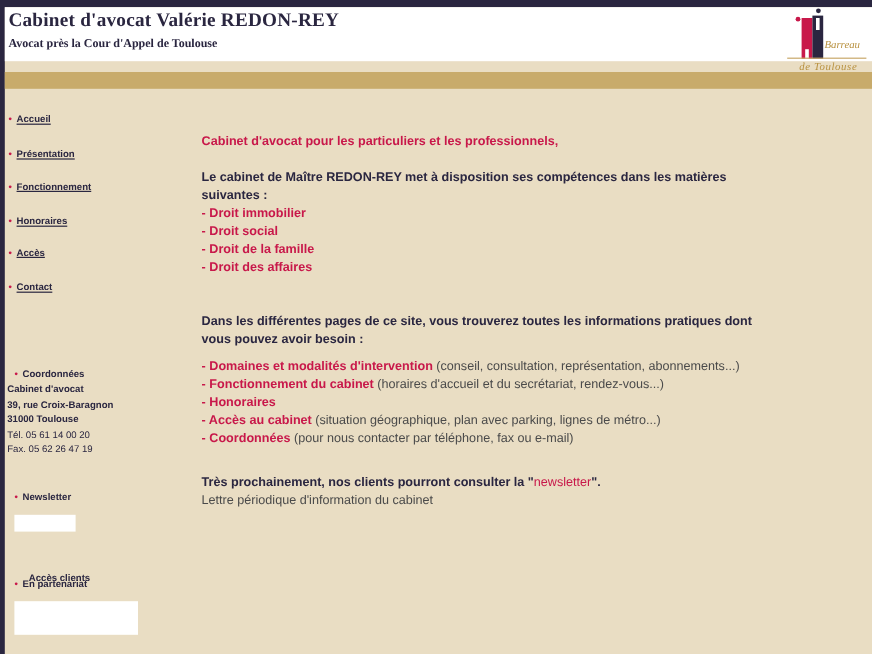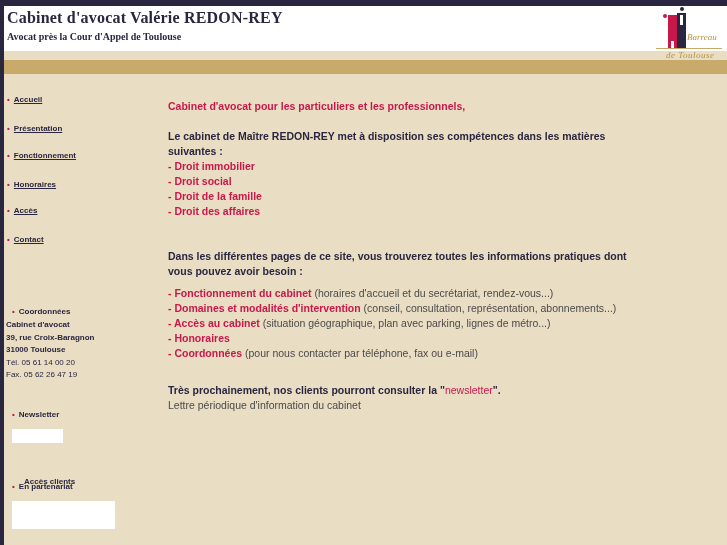--- a/index.html
+++ b/index.html
@@ -48,21 +48,21 @@
     font-size: 8px; font-weight: bold; color: #2a2640;
     text-decoration: underline; cursor: pointer;
   }
   .bullet { color: #c8184a; margin-right: 4px; text-decoration: none; display: inline-block; }
   .side-head { position: absolute; left: 8px; font-size: 8px; font-weight: bold; color: #2a2640; }
   .coord { position: absolute; left: 2px; font-size: 8px; color: #2a2640; line-height: 12.5px; }
   .coord .b { font-weight: bold; }
   .box { position: absolute; background: #ffffff; }
   .side-text { position: absolute; left: 20px; font-size: 8px; font-weight: bold; color: #2a2640; margin-top: 32px; }
   .content {
-    position: absolute; left: 164px; top: 93px; width: 460px;
+    position: absolute; left: 164px; top: 105px; width: 460px;
     font-size: 10.5px; line-height: 15px;
   }
   .content p { margin: 0; }
   .red-t { color: #c8184a; font-weight: bold; }
   .dark-t { color: #2a2640; font-weight: bold; }
   .grey-t { color: #4a4a4a; font-weight: normal; }
   .gap { height: 15px; }
   .gap-s { height: 7px; }
   a.lnk { text-decoration: none; cursor: pointer; }
 </style>
@@ -117,23 +117,23 @@
     <div class="gap"></div>
     <p class="dark-t">Le cabinet de Maître REDON-REY met à disposition ses compétences dans les matières suivantes :</p>
     <p class="red-t">- Droit immobilier</p>
     <p class="red-t">- Droit social</p>
     <p class="red-t">- Droit de la famille</p>
     <p class="red-t">- Droit des affaires</p>
     <div class="gap"></div>
     <div class="gap"></div>
     <p class="dark-t">Dans les différentes pages de ce site, vous trouverez toutes les informations pratiques dont vous pouvez avoir besoin :</p>
     <div class="gap-s"></div>
+    <p><a class="lnk red-t">- Domaines et modalités d'intervention</a><span class="grey-t"> (conseil, consultation, représentation, abonnements...)</span></p>
     <p><a class="lnk red-t">- Fonctionnement du cabinet</a><span class="grey-t"> (horaires d'accueil et du secrétariat, rendez-vous...)</span></p>
-    <p><a class="lnk red-t">- Domaines et modalités d'intervention</a><span class="grey-t"> (conseil, consultation, représentation, abonnements...)</span></p>
+    <p><a class="lnk red-t">- Honoraires</a><span class="grey-t"></span></p>
     <p><a class="lnk red-t">- Accès au cabinet</a><span class="grey-t"> (situation géographique, plan avec parking, lignes de métro...)</span></p>
-    <p><a class="lnk red-t">- Honoraires</a><span class="grey-t"></span></p>
     <p><a class="lnk red-t">- Coordonnées</a><span class="grey-t"> (pour nous contacter par téléphone, fax ou e-mail)</span></p>
     <div class="gap"></div>
     <div class="gap-s"></div>
     <p class="dark-t"><span>Très prochainement, nos clients pourront consulter la "</span><a class="lnk" style="color:#c8184a; font-weight:normal;">newsletter</a><span>".</span></p>
     <p class="grey-t">Lettre périodique d'information du cabinet</p>
   </div>
 </div>
 
 </body></html>

